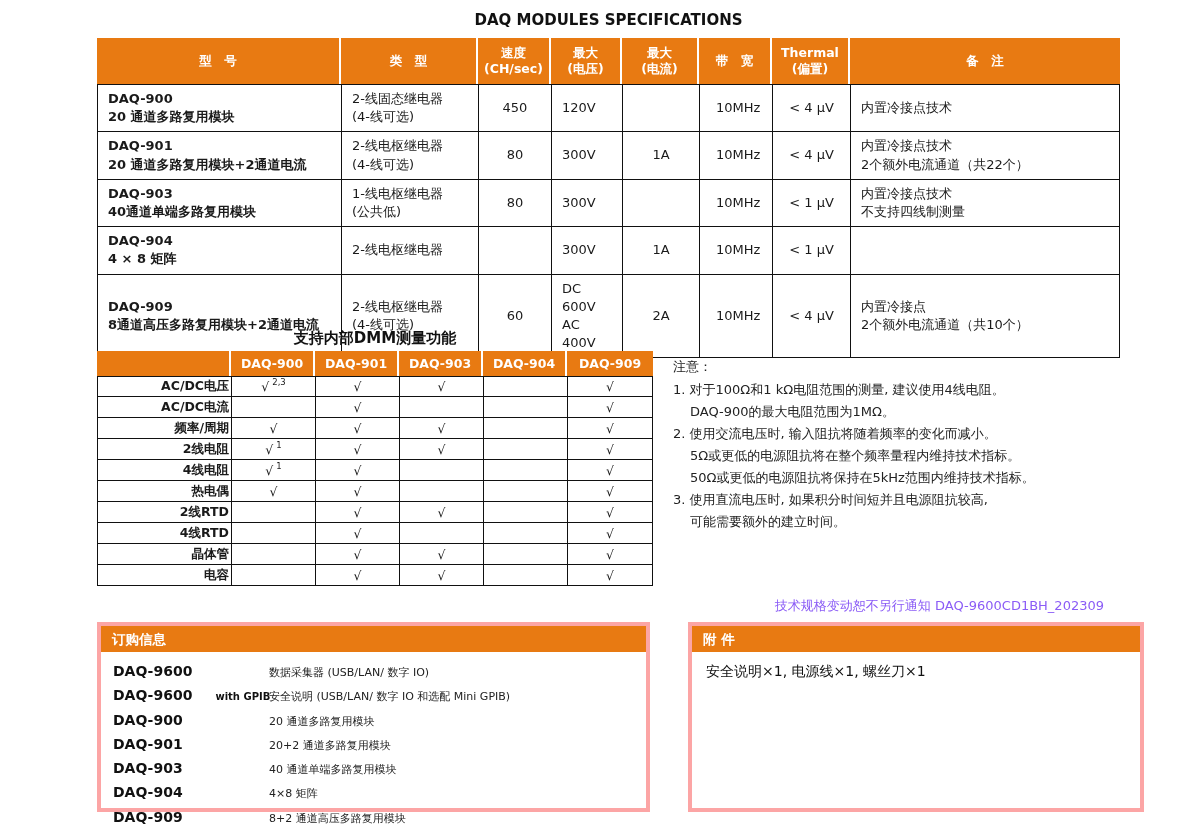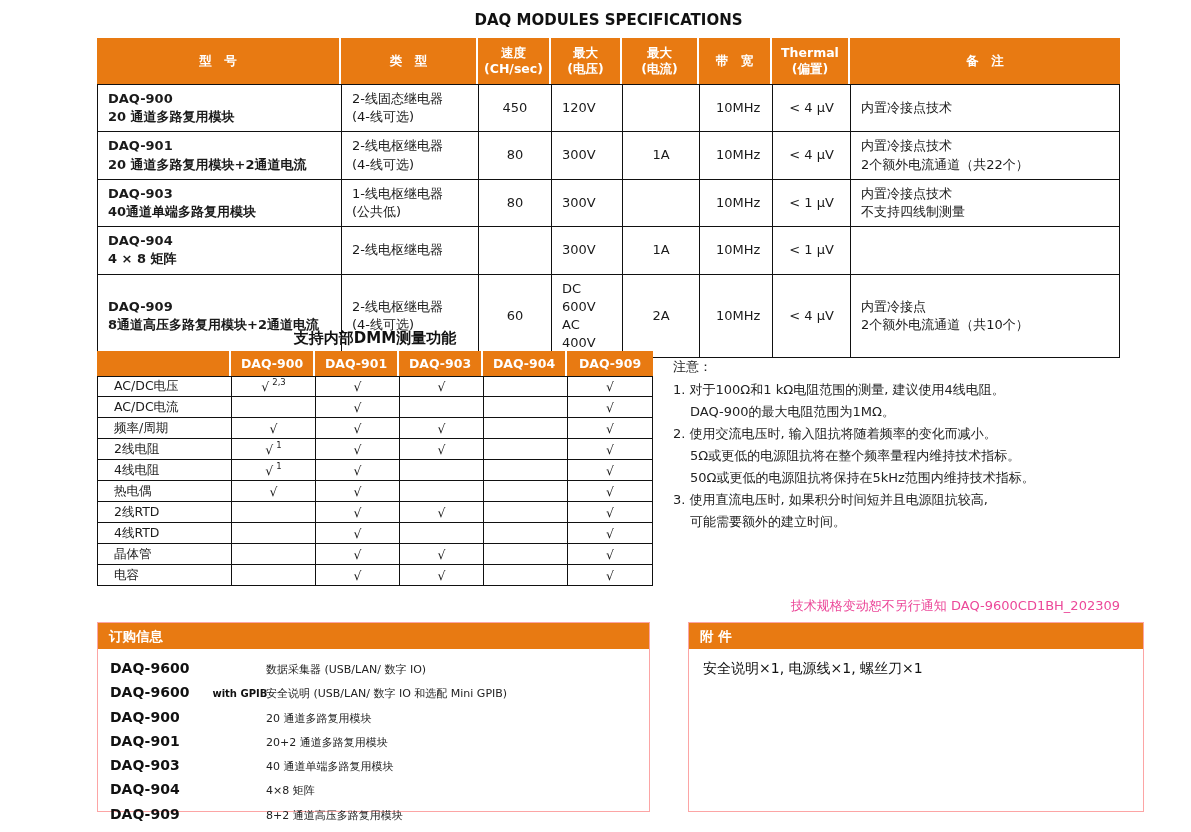--- a/index.html
+++ b/index.html
@@ -49,33 +49,33 @@
     height: 25px; border-right: 2px solid #fff; text-align: center; vertical-align: middle;
   }
   .dmm-table th:last-child { border-right: none; }
   .dmm-table td {
     border-left: 1px solid #111; border-bottom: 1px solid #111;
     font-size: 12.5px; height: 21px; padding: 0 2px; text-align: center;
     vertical-align: middle; background: #fff;
   }
   .dmm-table td:last-child { border-right: 1px solid #111; }
   .dmm-table tbody tr:first-child td { border-top: 1px solid #111; }
-  .dmm-table td.lbl { text-align: left; padding-left: 16px; font-weight: normal; }
+  .dmm-table td.lbl { text-align: right; padding-left: 16px; font-weight: bold; }
   sup.mark { font-size: 8.5px; position: relative; top: -1px; margin-left: 3px; }
 
   
   .notes { position: absolute; left: 673px; top: 356px; width: 452px; font-size: 13px; line-height: 22px; color: #222; }
   .notes .line { white-space: nowrap; }
   .notes .indent { padding-left: 17px; }
   .notes .title { margin-bottom: 1px; }
 
-  .footer-note { position: absolute; top: 597px; left: 600px; width: 520px; text-align: right; font-size: 13px; color: #ec4899; }
+  .footer-note { position: absolute; top: 597px; left: 584px; width: 520px; text-align: right; font-size: 13px; color: #8b5cf6; }
 
   
-  .info-box { position: absolute; top: 622px; height: 190px; border: 1px solid #fca5a5; background: #fff; }
+  .info-box { position: absolute; top: 622px; height: 190px; border: 4px solid #fca5a5; background: #fff; }
   .ordering-box { left: 97px; width: 553px; }
   .accessories-box { left: 688px; width: 456px; }
   .box-header {
     height: 26px; background: #E87A12; color: #fff; font-weight: bold;
     font-size: 13.5px; line-height: 26px; padding-left: 11px;
   }
   .order-list { padding: 8px 0 0 12px; }
   .order-row { line-height: 22.3px; white-space: nowrap; }
   .order-model { display: inline-block; width: 156px; font-weight: bold; font-size: 14px; color: #111; }
   .order-suffix { font-size: 10px; font-weight: bold; margin-left: 23px; }

